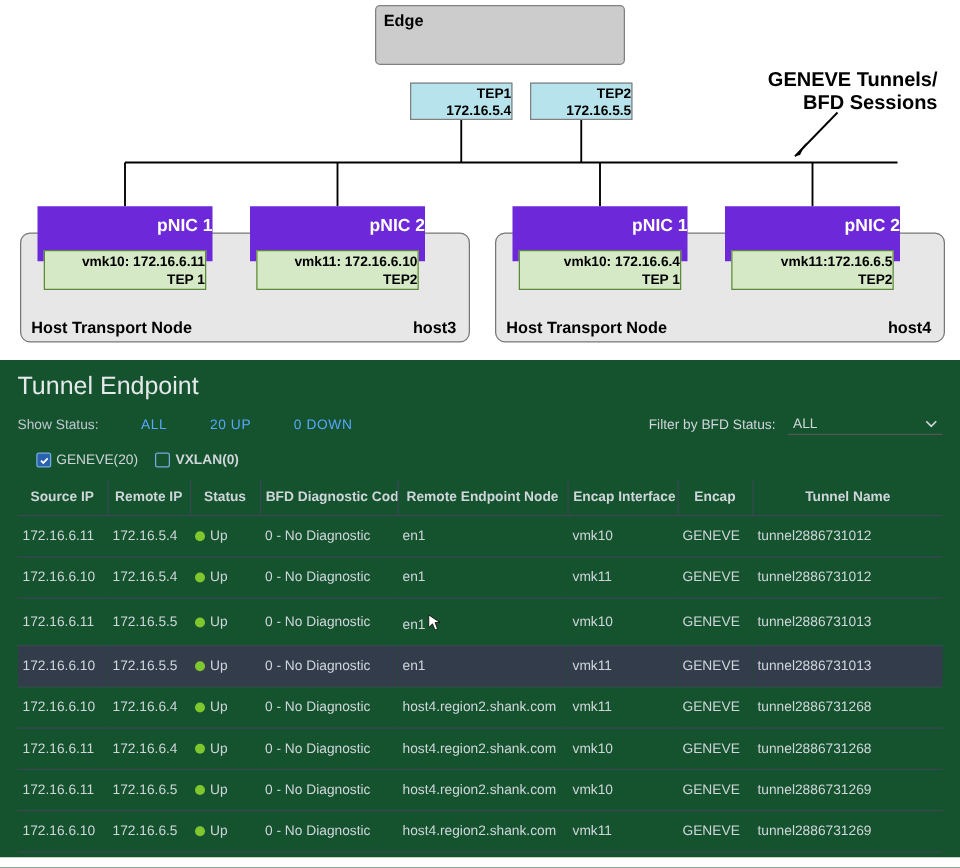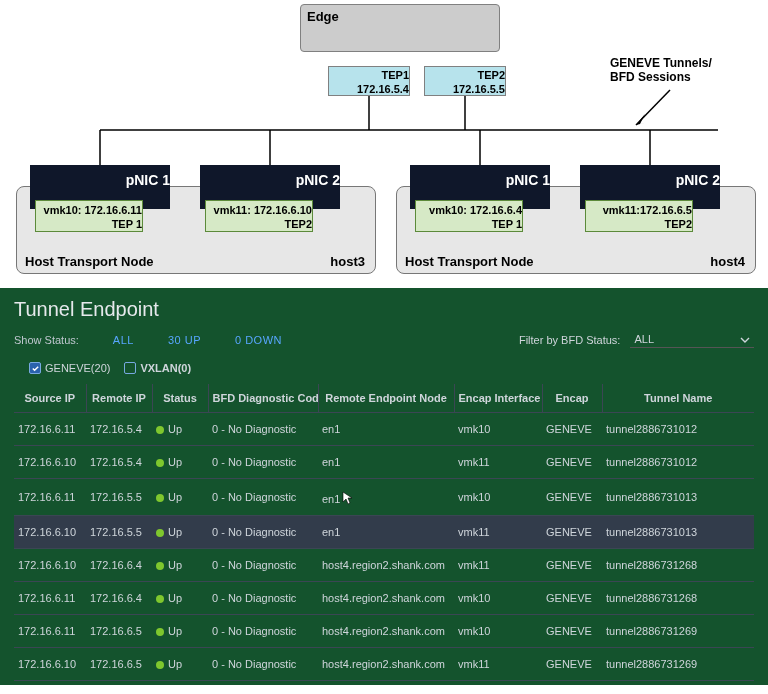--- a/index.html
+++ b/index.html
@@ -1,24 +1,24 @@
 <!DOCTYPE html>
 <html><head>
 <meta charset="utf-8">
 <style>
   * { box-sizing: border-box; }
   html, body { margin:0; padding:0; width:768px; font-family: Arial, Helvetica, sans-serif; background:#fff; }
   .diagram { position:relative; width:768px; height:288px; }
   .box { position:absolute; text-align:right; }
   .edge-box { left:300px; top:4px; width:200px; height:48px; background:#cccccc; border:1px solid #808080; border-radius:4px; padding:4px 6px; font-size:13px; font-weight:bold; text-align:left; }
   .tep-box { top:66px; width:82px; height:30px; background:#b7e3ec; border:1px solid #808080; font-size:11px; font-weight:bold; line-height:14px; padding-top:1px; }
-  .annotation { position:absolute; font-size:12px; font-weight:bold; text-align:left; }
+  .annotation { position:absolute; font-size:16px; font-weight:bold; text-align:right; }
   .host-box { position:absolute; top:186px; width:360px; height:88px; border:1px solid #777; border-radius:8px; background:#e7e7e7; font-size:12px; }
-  .pnic-box { position:absolute; top:165px; width:140px; height:44px; background:#0f172a; color:#fff; font-weight:bold; font-size:14px; line-height:30px; }
-  .vmk-box { position:absolute; top:200px; width:108px; height:32px; background:#d6e9c6; border:1px solid #5c8a3a; font-size:11px; font-weight:bold; line-height:14px; padding-top:2px; }
+  .pnic-box { position:absolute; top:165px; width:140px; height:44px; background:#6d28d9; color:#fff; font-weight:bold; font-size:14px; line-height:30px; }
+  .vmk-box { position:absolute; top:200px; width:130px; height:32px; background:#d6e9c6; border:1px solid #5c8a3a; font-size:11px; font-weight:bold; line-height:14px; padding-top:2px; }
   .host-label-l { position:absolute; bottom:4px; left:8px; font-size:13px; font-weight:bold; }
   .host-label-r { position:absolute; bottom:4px; right:10px; font-size:13px; font-weight:bold; }
   svg.wires { position:absolute; left:0; top:0; width:768px; height:288px; pointer-events:none; }
 
   .panel { width:768px; background:#14532d; color:#cfd5db; font-family: Arial, sans-serif; padding:10px 14px 4px 14px; }
   .panel h2 { margin:0 0 10px 0; font-size:20px; font-weight:normal; color:#e6e9ec; }
   .filters-row { display:flex; align-items:center; font-size:11px; gap:34px; margin-bottom:14px; }
   .show-status-lbl { color:#bfc7cf; }
   .status-link { color:#58a6ff; text-decoration:none; letter-spacing:0.5px; }
   .bfd-filter { margin-left:auto; display:flex; align-items:center; gap:10px; }
@@ -103,21 +103,21 @@
     <span>TEP2</span>
   </div>
 </div>
 
 <div class="panel">
   <h2>Tunnel Endpoint</h2>
 
   <div class="filters-row">
     <span class="show-status-lbl">Show Status:</span>
     <a href="#" class="status-link">ALL</a>
-    <a href="#" class="status-link">30 UP</a>
+    <a href="#" class="status-link">20 UP</a>
     <a href="#" class="status-link">0 DOWN</a>
     <div class="bfd-filter">
       <span>Filter by BFD Status:</span>
       <div class="bfd-select">
         <span>ALL</span>
         <span class="chev">
           <svg width="10" height="6" viewBox="0 0 10 6">
               <path d="M1 1 L5 5 L9 1" stroke="#cfd5db" stroke-width="1.4" fill="none"></path>
             </svg>
         </span>

